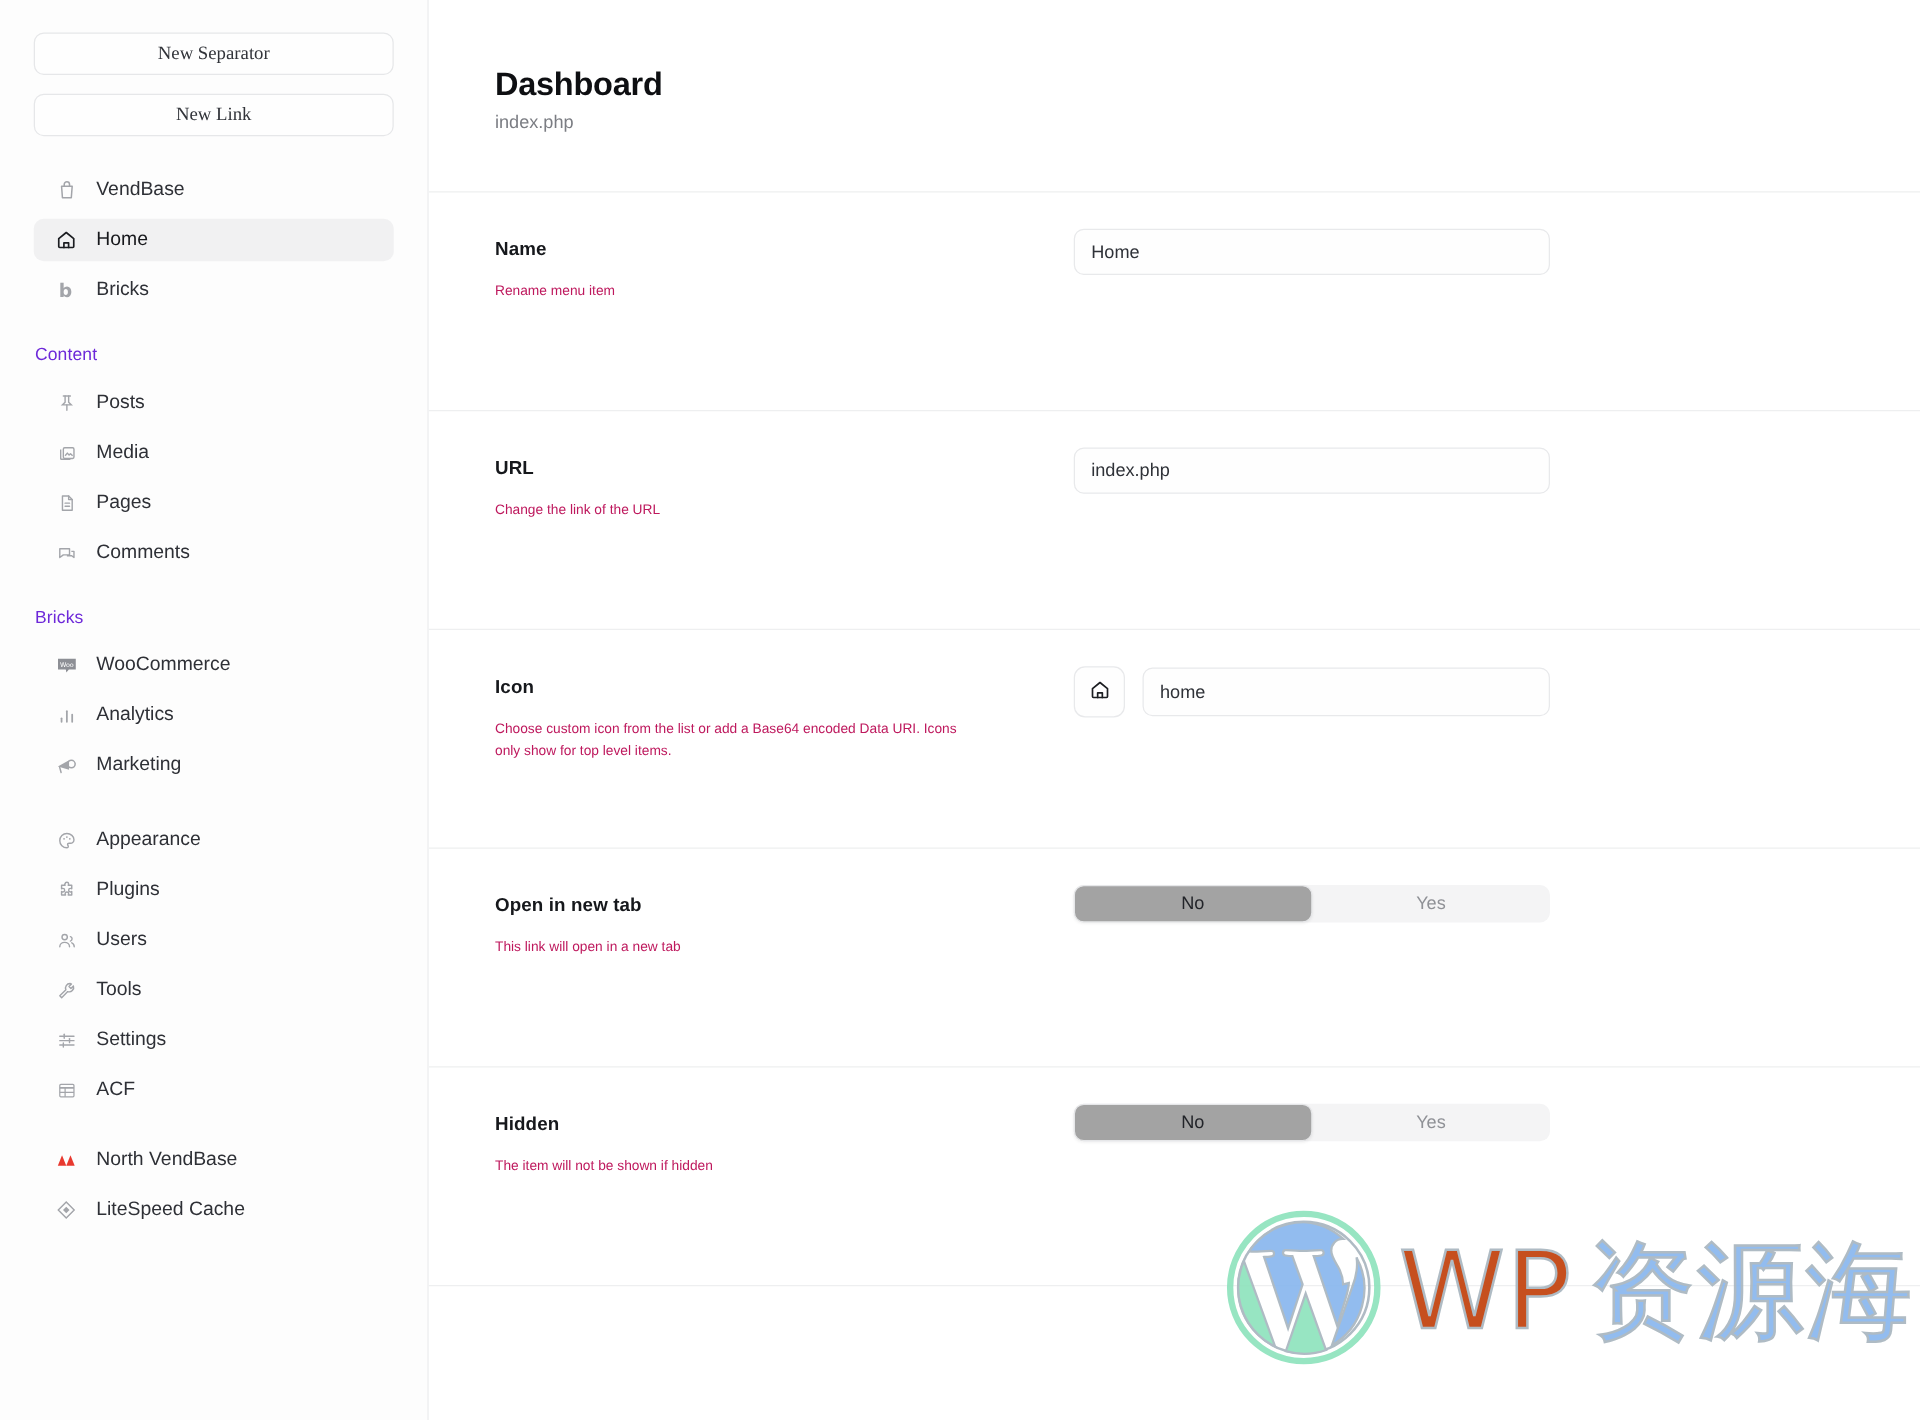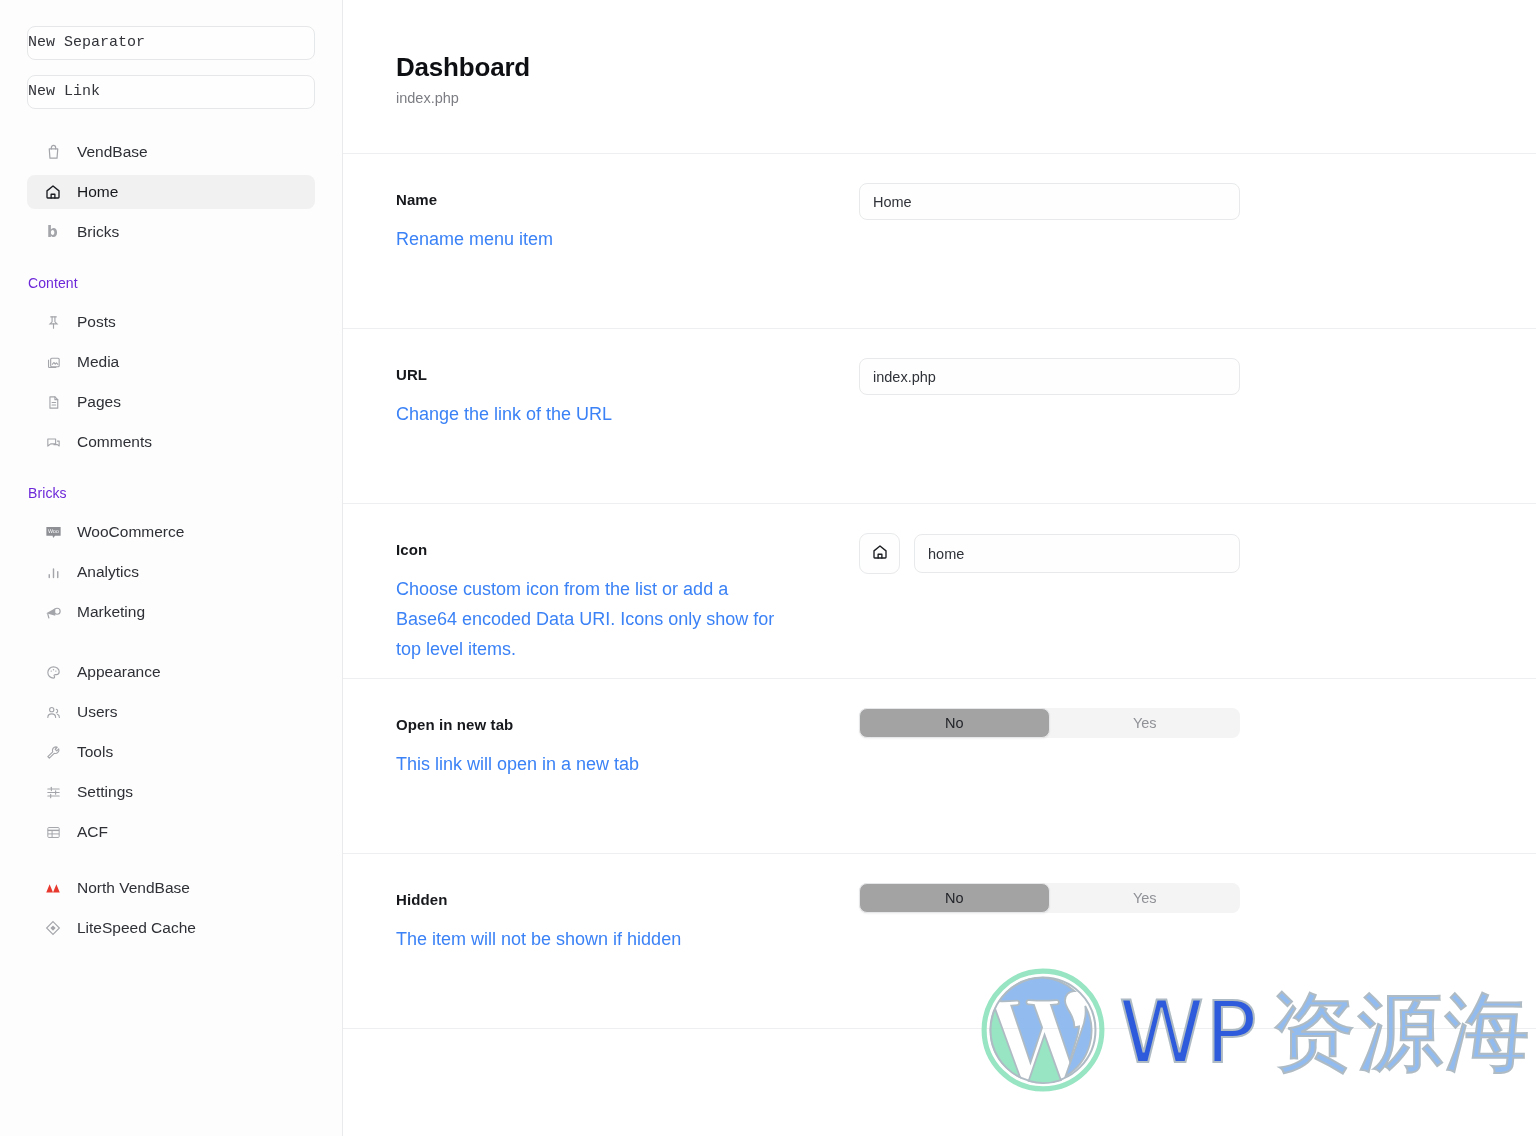--- a/index.html
+++ b/index.html
@@ -21,24 +21,24 @@
     overflow: hidden;
     flex: 0 0 343px;
   }
   .sb-btn {
     display: block; width: 288px; height: 34px;
     line-height: 32px;
     background: #fefefe;
     border: 1px solid #e6e7e9;
     border-radius: 8px;
     font-size: 15px; color: #32343a;
-    text-align: left;
+    text-align: center;
     margin-bottom: 15px;
     cursor: pointer;
-    font-family: Liberation Mono, monospace;
+    font-family: Liberation Serif, serif;
   }
   .sb-btn:last-of-type { margin-bottom: 0; }
 
   .sb-group { margin-top: 26px; }
   .sb-group.tight { margin-top: 22px; }
   .sb-heading {
     font-size: 14px; color: #6d28d9;
     padding-left: 1px; margin-bottom: 14px;
     letter-spacing: 0.1px;
   }
@@ -90,21 +90,21 @@
     border-top: 1px solid #eeeff0;
     min-height: 175px;
   }
   .row .left { width: 463px; padding-top: 37px; flex: 0 0 463px; }
   .row .right { padding-top: 29px; flex: 1 1 auto; }
   .field-label {
     font-size: 15px; font-weight: bold; color: #16181c;
     letter-spacing: 0.1px;
   }
   .field-desc {
-    font-size: 18px; color: #3b82f6;
+    font-size: 11px; color: #be185d;
     margin-top: 16px;
     line-height: 1.68;
     max-width: 392px;
   }
 
   .text-input {
     width: 381px; height: 37px;
     border: 1px solid #e8e9eb;
     border-radius: 8px;
     background: #fefefe;
@@ -151,21 +151,21 @@
     position: absolute;
     left: 636px; top: 966px;
     display: flex; align-items: center;
     pointer-events: none;
     opacity: 0.92;
   }
   .wm-text {
     font-size: 86px;
     line-height: 1;
     font-family: "DejaVu Sans", sans-serif;
-    color: #1d4ed8;
+    color: #c2410c;
     -webkit-text-stroke: 2px #a9b6bf;
     margin-left: 12px;
     letter-spacing: 1px;
   }
   .wm-cn {
     color: #89b7ee;
     -webkit-text-stroke: 2px #a9b6bf;
   }
 </style>
 </head>
@@ -302,20 +302,28 @@
           <svg width="17" height="17" viewBox="0 0 24 24" fill="none" stroke="#a3a5aa" stroke-width="1.6">
             <path d="M12 4a8 8 0 1 0 0 16c1 0 1.6-.7 1.6-1.5 0-.9-.8-1.3-.8-2.2 0-.8.7-1.3 1.6-1.3H16a4 4 0 0 0 4-4c0-3.9-3.6-7-8-7z"></path>
             <circle cx="8.8" cy="10" r="1" fill="#a3a5aa" stroke="none"></circle>
             <circle cx="12" cy="8" r="1" fill="#a3a5aa" stroke="none"></circle>
             <circle cx="15.3" cy="10" r="1" fill="#a3a5aa" stroke="none"></circle>
           </svg>
         </span>
         <span class="sb-label">Appearance</span>
       </div>
 
+      <div class="sb-item">
+        <span class="sb-ico">
+          <svg width="17" height="17" viewBox="0 0 24 24" fill="none" stroke="#a3a5aa" stroke-width="1.6" stroke-linejoin="round">
+            <path d="M10 4.5a2 2 0 0 1 4 0c0 .8-.5 1.2-.5 1.5h4v4c-.3 0-.7-.5-1.5-.5a2 2 0 0 0 0 4c.8 0 1.2-.5 1.5-.5v4h-4c0-.3.5-.7.5-1.5a2 2 0 0 0-4 0c0 .8.5 1.2.5 1.5H6v-4c.3 0 .7.5 1.5.5a2 2 0 0 0 0-4c-.8 0-1.2.5-1.5.5V6h4c0-.3-.5-.7-.5-1.5z"></path>
+          </svg>
+        </span>
+        <span class="sb-label">Plugins</span>
+      </div>
 
       <div class="sb-item">
         <span class="sb-ico">
           <svg width="17" height="17" viewBox="0 0 24 24" fill="none" stroke="#a3a5aa" stroke-width="1.6" stroke-linecap="round">
             <circle cx="9.5" cy="8" r="3"></circle>
             <path d="M4 19c0-3 2.5-5 5.5-5s5.5 2 5.5 5"></path>
             <path d="M16 7.5a2.6 2.6 0 0 1 0 5"></path>
             <path d="M17.5 14.5c1.8.6 2.8 2.3 2.8 4.5"></path>
           </svg>
         </span>

